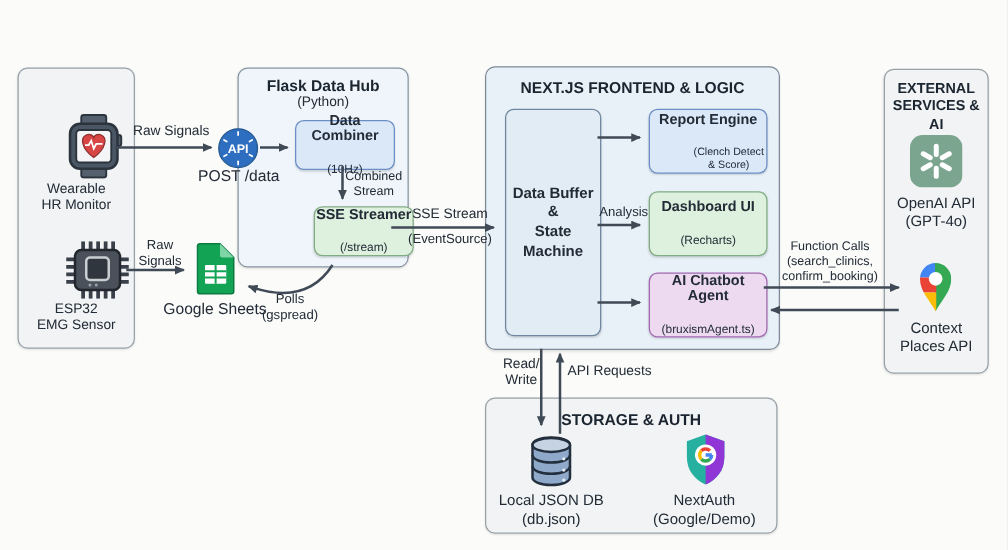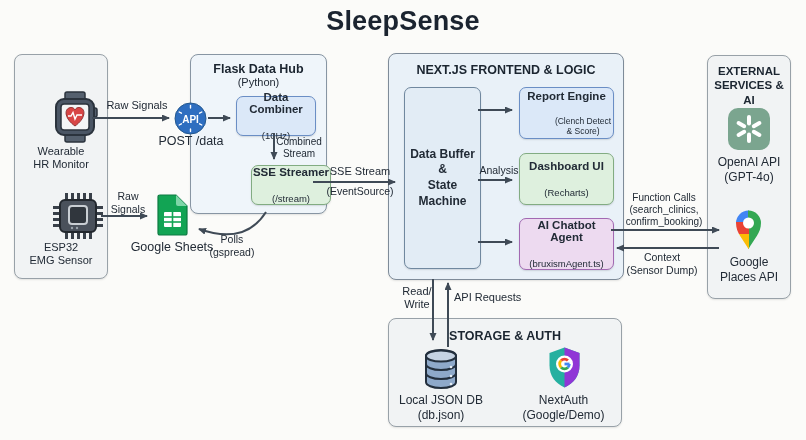--- a/index.html
+++ b/index.html
@@ -30,21 +30,20 @@
   .lbl.lg{font-size:12.5px;}
   .icon{position:absolute;}
   #api-badge{position:absolute;width:33px;height:33px;}
   .edges{position:absolute;left:0;top:0;pointer-events:none;}
 </style>
 </head>
 <body>
 
 <div id="canvas">
 
-  <div id="main-title">SleepSense</div>
 
   <div class="panel" style="left:14px;top:54px;width:92px;height:223px;">
     <svg class="icon" style="left:36px;top:36px;" width="48" height="52" viewBox="0 0 48 52">
       <rect x="14" y="1" width="20" height="9" rx="2" fill="#55606e" stroke="#2b333d" stroke-width="1.5"></rect>
       <rect x="14" y="42" width="20" height="9" rx="2" fill="#55606e" stroke="#2b333d" stroke-width="1.5"></rect>
       <rect x="41" y="17" width="5" height="9" rx="2" fill="#55606e" stroke="#2b333d" stroke-width="1.5"></rect>
       <rect x="5" y="8" width="38" height="36" rx="8" fill="#4b5665" stroke="#2b333d" stroke-width="2"></rect>
       <rect x="10" y="13" width="28" height="26" rx="3" fill="#f4f5f6" stroke="#2b333d" stroke-width="1.5"></rect>
       <path d="M24 35 C14 28,13 19,18 17 C21 15.5,23.5 17.5,24 19 C24.5 17.5,27 15.5,30 17 C35 19,34 28,24 35 Z" fill="#d84545" stroke="#8e2f2f" stroke-width="1"></path>
       <polyline points="17,25 20,25 22,21.5 24,28 26,24 31,24" fill="none" stroke="#ffffff" stroke-width="1.4"></polyline>
@@ -163,21 +162,21 @@
         </clipPath>
       </defs>
       <g clip-path="url(#pinclip)">
         <rect x="0" y="0" width="16" height="14" fill="#4285F4"></rect>
         <rect x="15" y="0" width="16" height="42" fill="#34A853"></rect>
         <rect x="0" y="14" width="16" height="12" fill="#EA4335"></rect>
         <rect x="0" y="26" width="16" height="16" fill="#FBBC05"></rect>
         <circle cx="15.5" cy="15" r="5.5" fill="#ffffff"></circle>
       </g>
     </svg>
-    <div class="lbl lg" style="left:0;top:199px;width:82px;font-size:12px;">Google
+    <div class="lbl lg" style="left:0;top:199px;width:82px;font-size:12px;">Context
 Places API</div>
   </div>
 
   <div class="panel" style="left:388px;top:318px;width:232px;height:107px;">
     <div class="phead big" style="top:10px;">STORAGE &amp; AUTH</div>
     <svg class="icon" style="left:33px;top:28px;" width="38" height="44" viewBox="0 0 38 44">
       <path d="M4 9 C4 5.7,10.3 3,19 3 C27.7 3,34 5.7,34 9 V35 C34 38.3,27.7 41,19 41 C10.3 41,4 38.3,4 35 Z" fill="#8ea9ca" stroke="#232f3d" stroke-width="2"></path>
       <ellipse cx="19" cy="9" rx="15" ry="5.6" fill="#c6d3e3" stroke="#232f3d" stroke-width="2"></ellipse>
       <path d="M4 17 C4 20.3,10.3 23,19 23 C27.7 23,34 20.3,34 17" fill="none" stroke="#232f3d" stroke-width="2"></path>
       <path d="M4 26 C4 29.3,10.3 32,19 32 C27.7 32,34 29.3,34 26" fill="none" stroke="#232f3d" stroke-width="2"></path>
@@ -237,19 +236,17 @@
   <div class="lbl" style="left:274px;top:136px;width:50px;font-size:10px;">Combined
 Stream</div>
   <div class="lbl md" style="left:325px;top:165px;width:70px;">SSE Stream</div>
   <div class="lbl" style="left:321px;top:185px;width:78px;">(EventSource)</div>
   <div class="lbl" style="left:202px;top:233px;width:60px;">Polls
 (gspread)</div>
   <div class="lbl" style="left:479px;top:164px;width:40px;">Analysis</div>
   <div class="lbl" style="left:620px;top:192px;width:88px;font-size:10px;">Function Calls
 (search_clinics,
 confirm_booking)</div>
-  <div class="lbl" style="left:622px;top:251px;width:80px;">Context
-(Sensor Dump)</div>
   <div class="lbl md" style="left:398px;top:285px;width:38px;">Read/
 Write</div>
   <div class="lbl md" style="left:454px;top:291px;width:70px;text-align:left;">API Requests</div>
 
 </div>
 
 </body></html>

